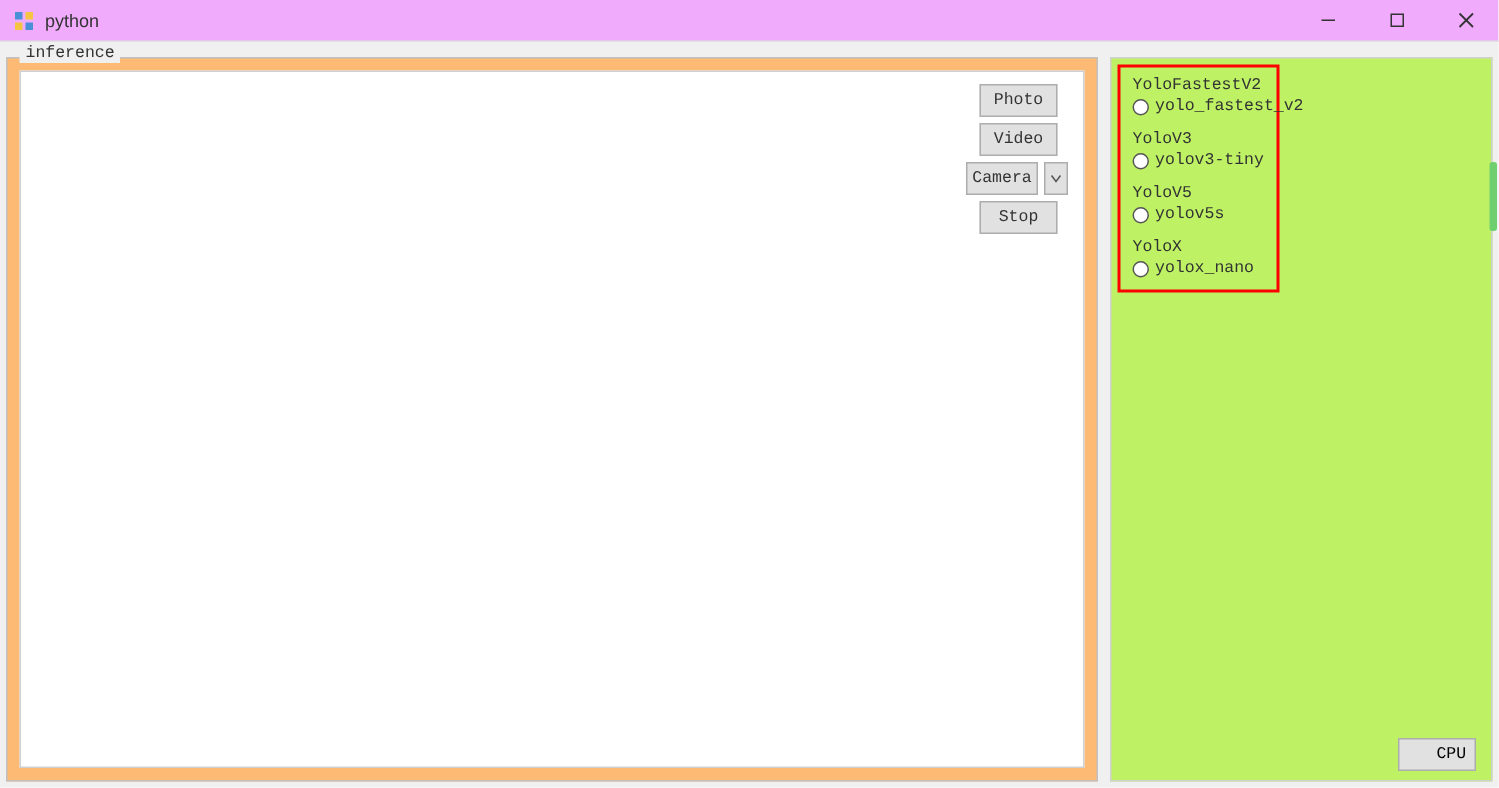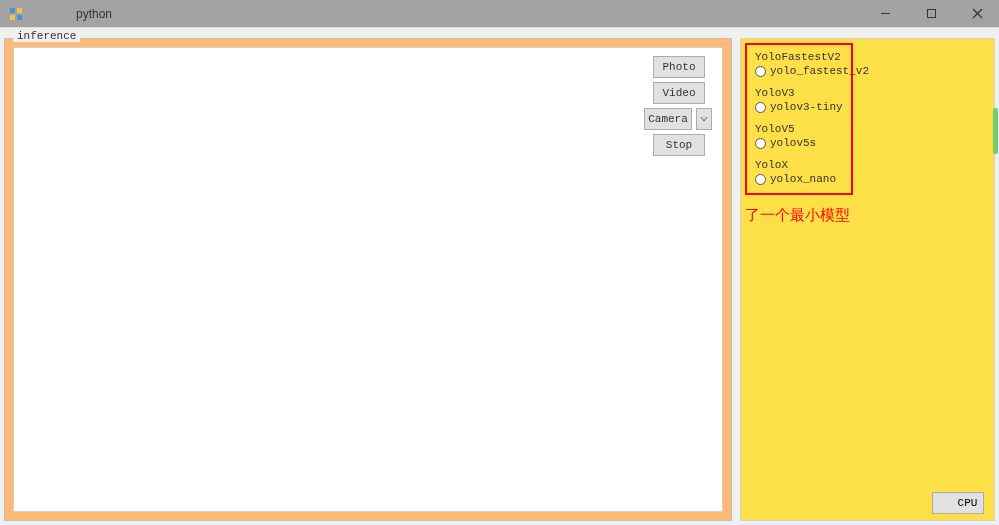--- a/index.html
+++ b/index.html
@@ -6,26 +6,25 @@
     body {
       font-family: "Microsoft YaHei", "SimSun", sans-serif;
       font-size: 12px;
       background: #f0f0f0;
       width: 999px;
       height: 525px;
       overflow: hidden;
     }
     .titlebar {
       height: 28px;
-      background: #a3a3a3;
+      background: #f0abfc;
       display: flex;
       align-items: center;
       padding: 0 8px;
       border-bottom: 1px solid #e0e0e0;
-      gap: 46px;
     }
     .titlebar .app-icon {
       width: 16px;
       height: 16px;
       margin-right: 6px;
       display: inline-flex;
       align-items: center;
       justify-content: center;
     }
     .titlebar .app-icon svg { width: 16px; height: 16px; }
@@ -112,21 +111,21 @@
       border: 1px solid #adadad;
       display: flex;
       align-items: center;
       justify-content: center;
       cursor: pointer;
     }
     .btn-select svg { width: 8px; height: 8px; }
 
     .right-panel {
       width: 255px;
-      background: #fde047;
+      background: #bef264;
       border: 1px solid #d0d0d0;
       margin-top: 6px;
       position: relative;
       padding: 4px;
     }
 
     .model-box {
       border: 2px solid #ff0000;
       padding: 6px 8px 8px 8px;
       width: 108px;
@@ -281,21 +280,20 @@
         <div class="model-title">YoloX</div>
         <div class="radio-row">
           <span class="radio-circle"></span>
           <span class="radio-label">yolox_nano</span>
         </div>
       </div>
 
     </div>
 
     <div class="annotation">
-      <div>了一个最小模型</div>
     </div>
 
     <div class="cpu-btn">CPU</div>
   </div>
 
 </div>
 
 <div class="scroll-indicator"></div>
 
 </body></html>

